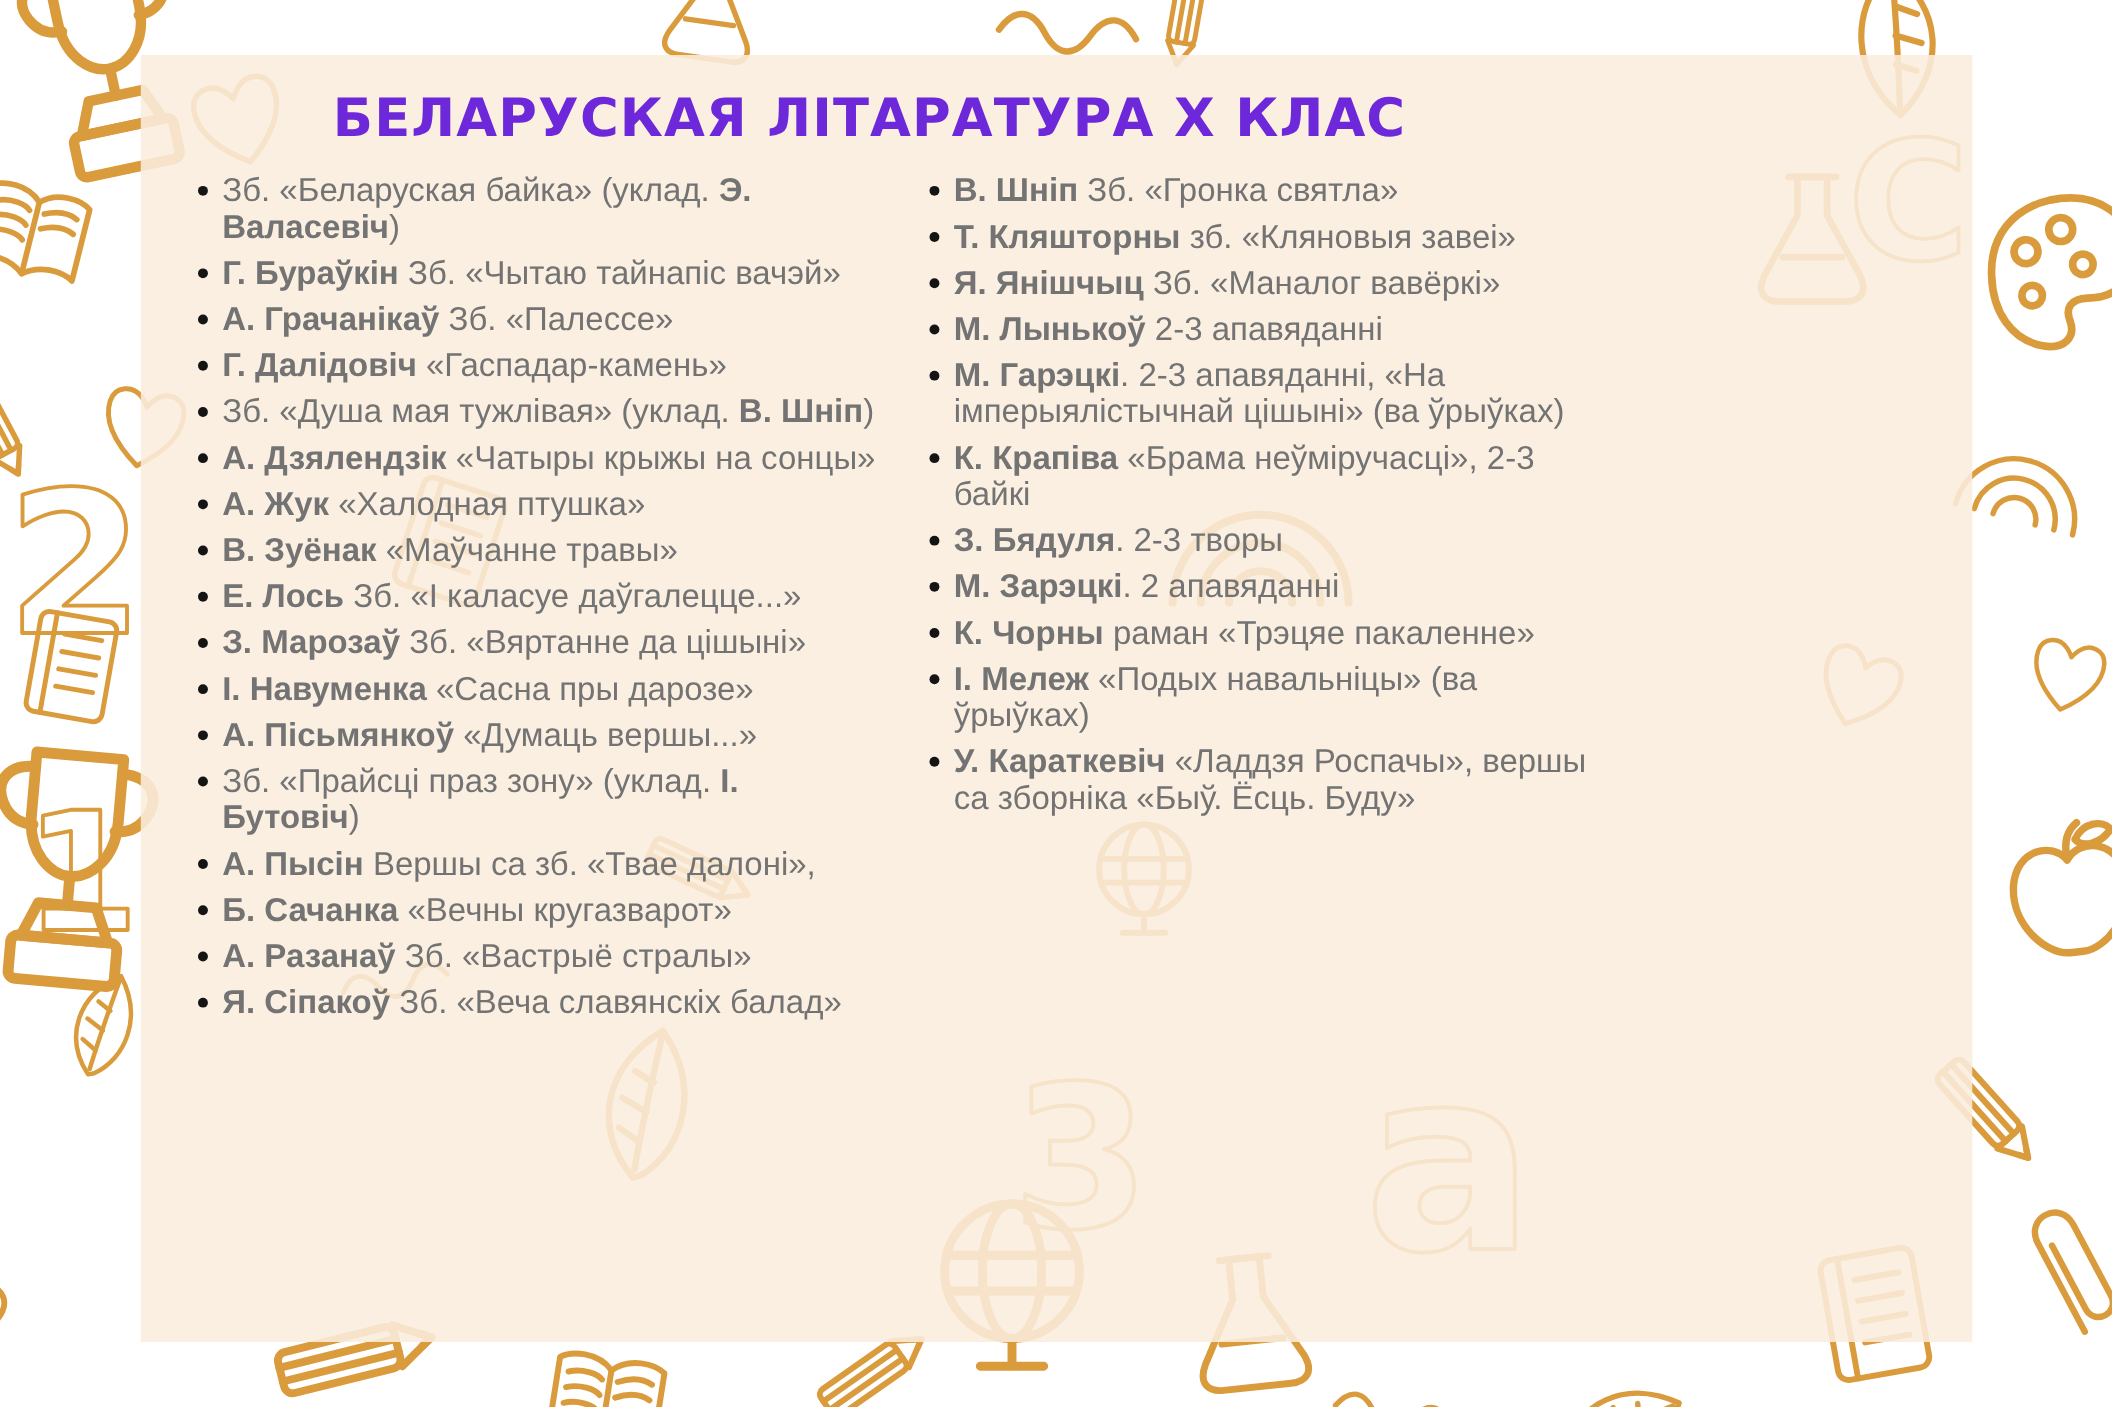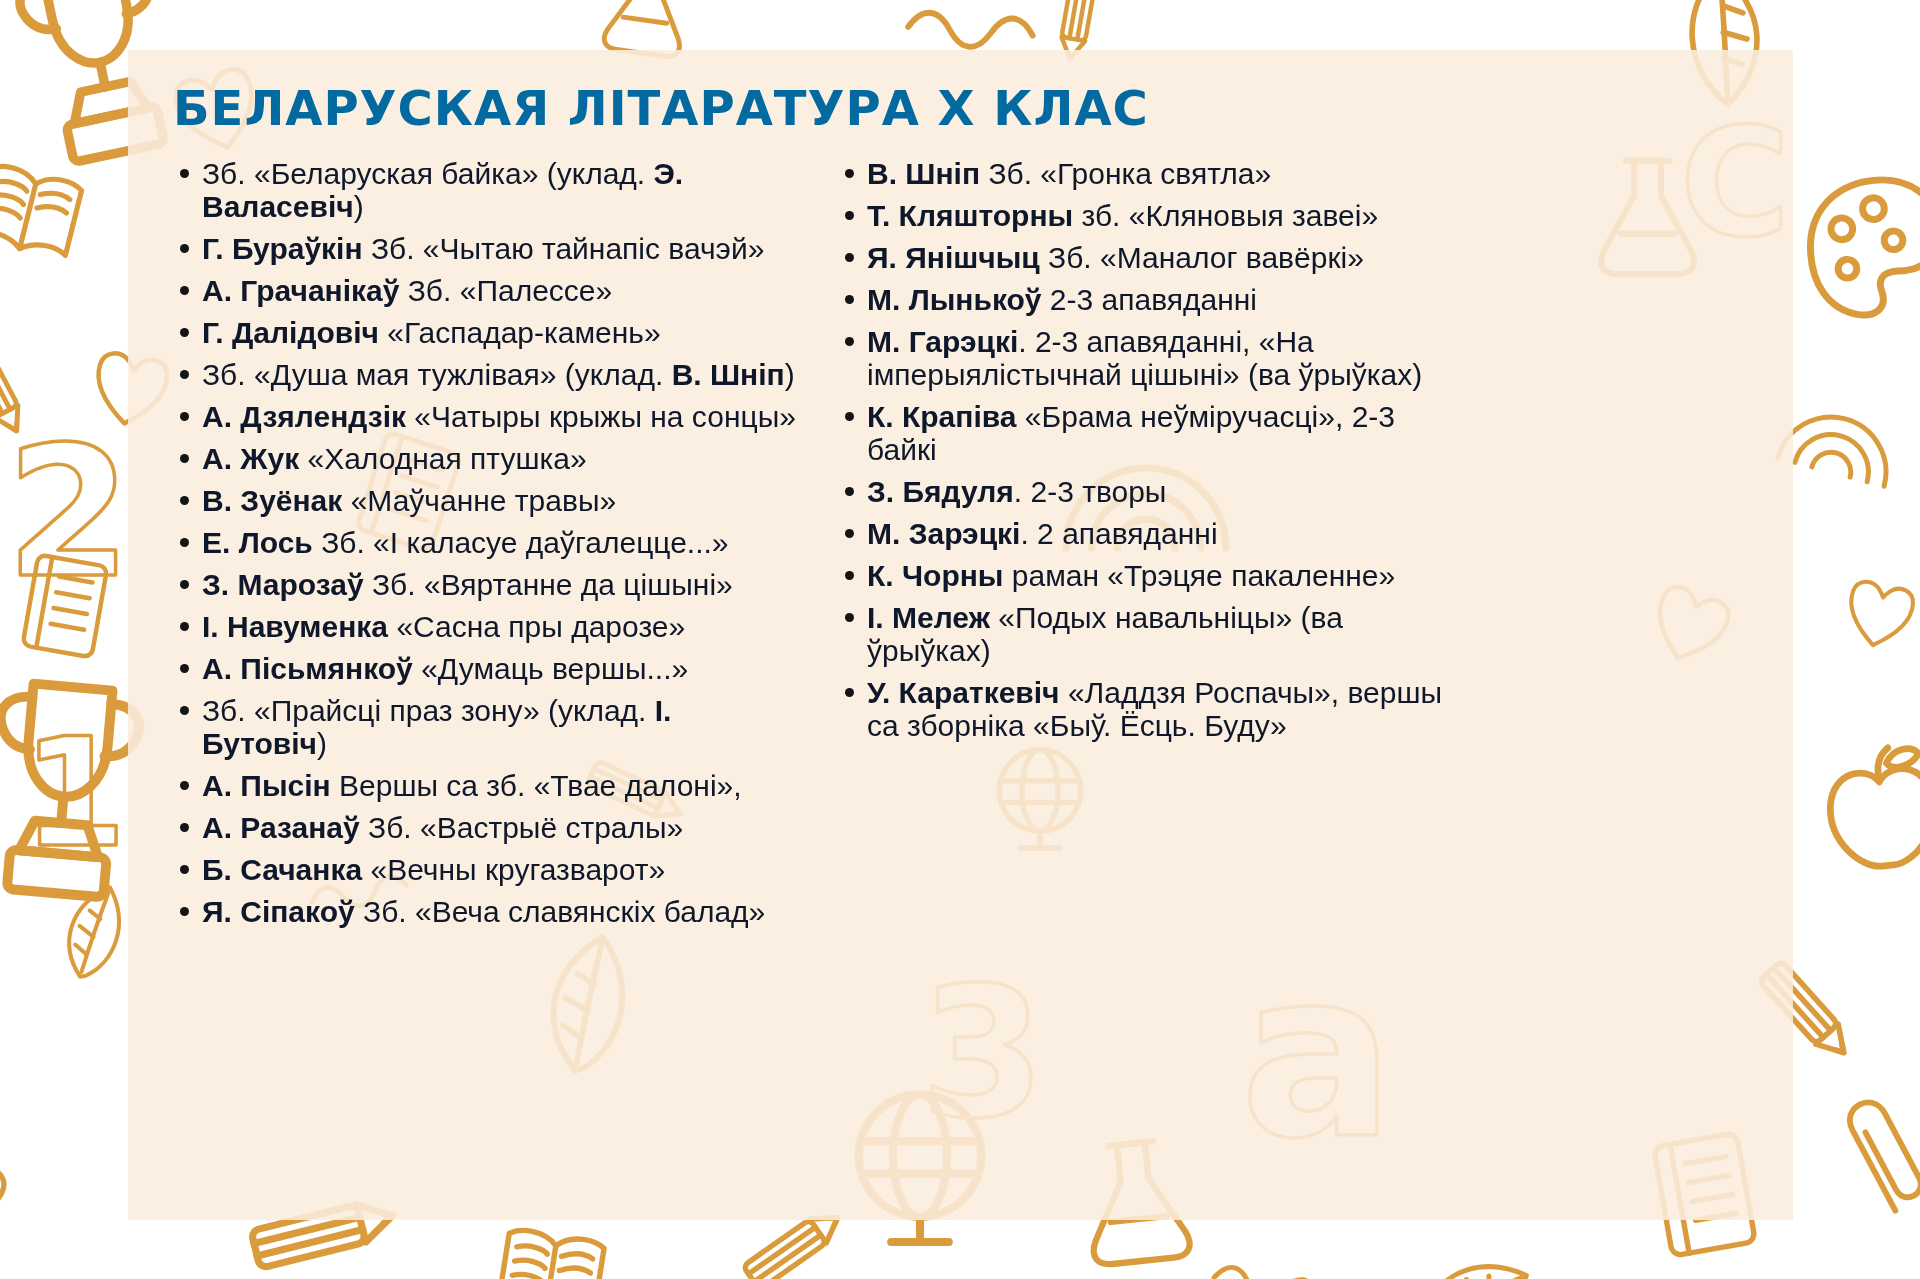--- a/index.html
+++ b/index.html
@@ -8,31 +8,32 @@
     background:#ffffff;
     font-family:"Liberation Sans", sans-serif;
   }
   svg.doodles{position:absolute;left:0;top:0;width:1920px;height:1279px;color:#D99B3C;}
   .panel{
     position:absolute;left:128px;top:50px;width:1665px;height:1170px;
     background:rgba(249,237,221,0.88);
   }
   .page-title{
     position:absolute;left:45px;top:30px;width:1235px;margin:0;
+    text-align:center;
     font-family:"DejaVu Sans","Liberation Sans",sans-serif;
     font-weight:bold;font-size:48px;line-height:56px;letter-spacing:1px;
-    color:#0369a1;
+    color:#6d28d9;
   }
   .columns{position:absolute;left:47px;top:107px;display:flex;}
   ul.col{list-style:none;margin:0;padding:0;}
   ul.col.left{width:665px;}
   ul.col.right{width:690px;}
   ul.col li{
     position:relative;padding-left:27px;margin:0 0 9px 0;
-    font-size:30px;line-height:33px;color:#0f172a;
+    font-size:30px;line-height:33px;color:#737373;
   }
   ul.col li .bullet{
     position:absolute;left:5px;top:12px;width:9px;height:9px;border-radius:50%;
     background:#141414;
   }
   ul.col li span.bold{font-weight:700;}
 </style>
 </head>
 <body>
 
@@ -158,22 +159,22 @@
         <li><span class="bullet"></span><span>Зб. «Душа мая тужлівая» (уклад. </span><span class="bold">В. Шніп</span><span>)</span></li>
         <li><span class="bullet"></span><span class="bold">А. Дзялендзік</span><span> «Чатыры крыжы на сонцы»</span></li>
         <li><span class="bullet"></span><span class="bold">А. Жук</span><span> «Халодная птушка»</span></li>
         <li><span class="bullet"></span><span class="bold">В. Зуёнак</span><span> «Маўчанне травы»</span></li>
         <li><span class="bullet"></span><span class="bold">Е. Лось</span><span> Зб. «І каласуе даўгалецце...»</span></li>
         <li><span class="bullet"></span><span class="bold">З. Марозаў</span><span> Зб. «Вяртанне да цішыні»</span></li>
         <li><span class="bullet"></span><span class="bold">І. Навуменка</span><span> «Сасна пры дарозе»</span></li>
         <li><span class="bullet"></span><span class="bold">А. Пісьмянкоў</span><span> «Думаць вершы...»</span></li>
         <li><span class="bullet"></span><span>Зб. «Прайсці праз зону» (уклад. </span><span class="bold">І.</span><br><span class="bold">Бутовіч</span><span>)</span></li>
         <li><span class="bullet"></span><span class="bold">А. Пысін</span><span> Вершы са зб. «Твае далоні»,</span><br></li>
+        <li><span class="bullet"></span><span class="bold">Б. Сачанка</span><span> «Вечны кругазварот»</span></li>
         <li><span class="bullet"></span><span class="bold">А. Разанаў</span><span> Зб. «Вастрыё стралы»</span></li>
-        <li><span class="bullet"></span><span class="bold">Б. Сачанка</span><span> «Вечны кругазварот»</span></li>
         <li><span class="bullet"></span><span class="bold">Я. Сіпакоў</span><span> Зб. «Веча славянскіх балад»</span></li>
       </ul>
     <ul class="col right">
         <li><span class="bullet"></span><span class="bold">В. Шніп</span><span> Зб. «Гронка святла»</span></li>
         <li><span class="bullet"></span><span class="bold">Т. Кляшторны</span><span> зб. «Кляновыя завеі»</span></li>
         <li><span class="bullet"></span><span class="bold">Я. Янішчыц</span><span> Зб. «Маналог вавёркі»</span></li>
         <li><span class="bullet"></span><span class="bold">М. Лынькоў</span><span> 2-3 апавяданні</span></li>
         <li><span class="bullet"></span><span class="bold">М. Гарэцкі</span><span>. 2-3 апавяданні, «На</span><br><span>імперыялістычнай цішыні» (ва ўрыўках)</span></li>
         <li><span class="bullet"></span><span class="bold">К. Крапіва</span><span> «Брама неўміручасці», 2-3</span><br><span>байкі</span></li>
         <li><span class="bullet"></span><span class="bold">З. Бядуля</span><span>. 2-3 творы</span></li>

